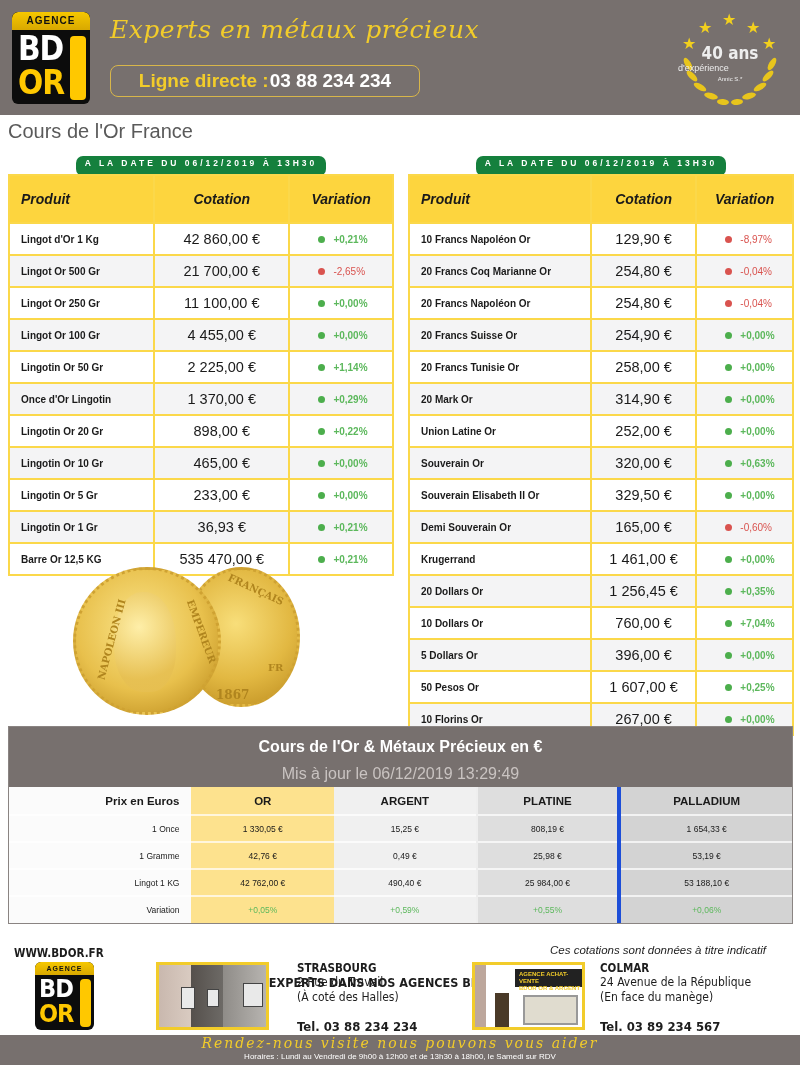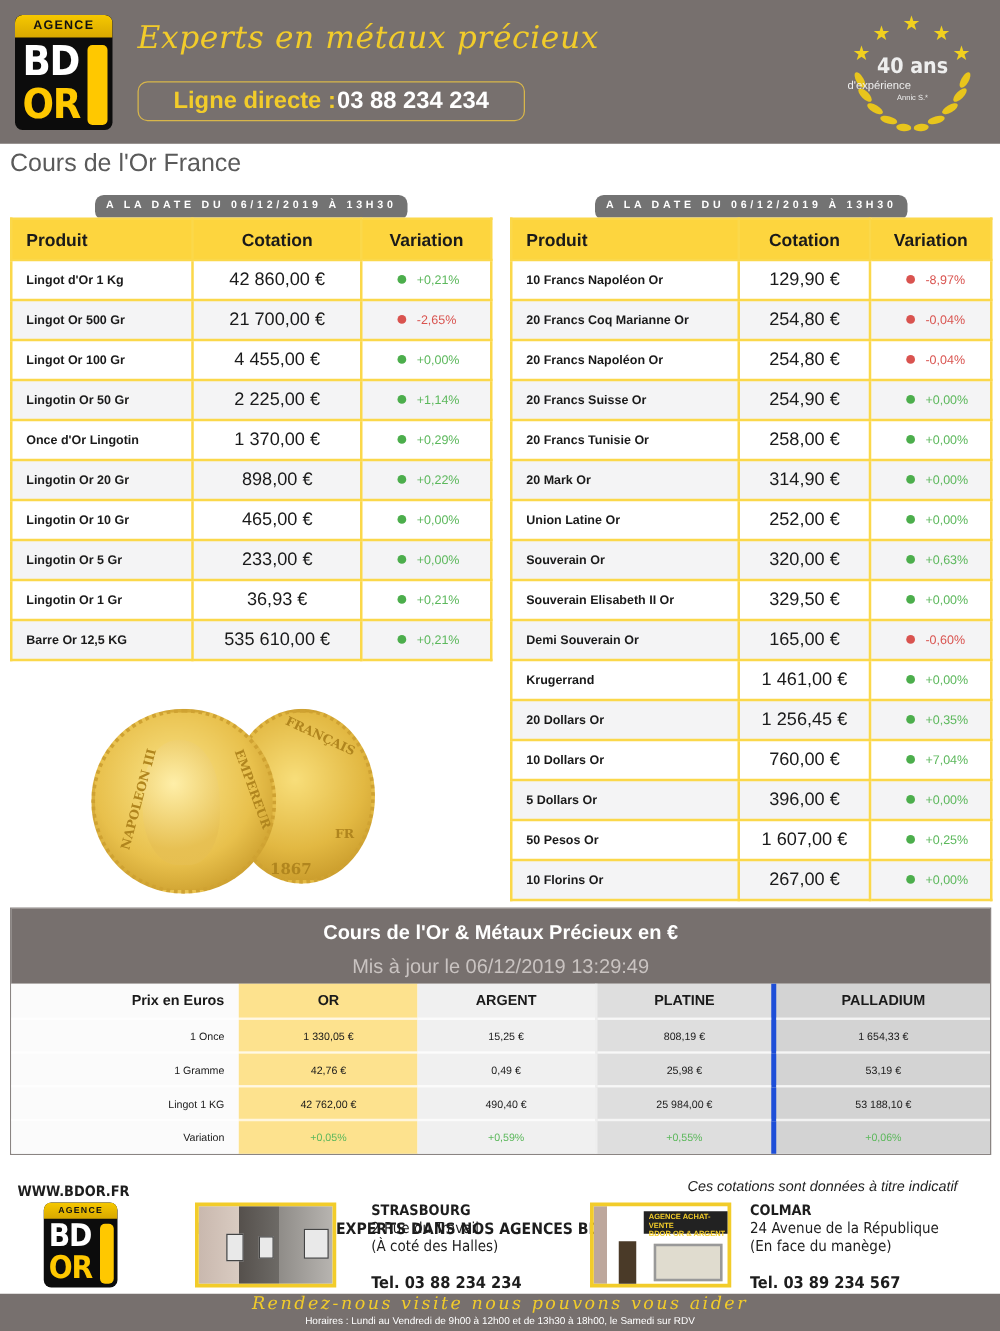--- a/index.html
+++ b/index.html
@@ -29,34 +29,34 @@
   .badge40 { position: absolute; left: 678px; top: 10px; width: 104px; height: 96px; }
   .badge40 .star { position: absolute; color: #f2d01e; font-size: 16px; line-height: 16px; }
   .badge40 .big { position: absolute; left: 0; top: 33px; width: 100%; text-align: center; color: #eeeeee; font-weight: bold; font-size: 17px; font-family: "DejaVu Sans Condensed", "DejaVu Sans", sans-serif; }
   .badge40 .exp { position: absolute; left: 0; top: 53px; width: 100%; text-align: left; color: #eeeeee; font-size: 9px; }
   .badge40 .annic { position: absolute; left: 0; top: 66px; width: 100%; text-align: center; color: #eeeeee; font-size: 6px; }
 
   
   .page-title { position: absolute; left: 8px; top: 120px; font-size: 20px; color: #5a5a5a; font-weight: normal; }
 
   
-  .datepill { position: absolute; height: 20px; background: #737373; color: #ffffff; font-size: 8.5px; letter-spacing: 3px; text-align: center; line-height: 14px; border-radius: 7px; font-weight: bold; }
+  .datepill { position: absolute; height: 20px; background: #15803d; color: #ffffff; font-size: 8.5px; letter-spacing: 3px; text-align: center; line-height: 14px; border-radius: 7px; font-weight: bold; }
 
   
   .ptable { position: absolute; border-collapse: collapse; background: #ffffff; }
   .ptable td, .ptable th { border: 2px solid #fbd84a; }
-  .ptable th { background: #fdd53e; height: 33px; font-size: 14px; font-weight: bold; color: #1a1a1a; }
+  .ptable th { background: #fdd53e; height: 48px; font-size: 14px; font-weight: bold; color: #1a1a1a; font-style: italic; }
   .ptable th.prod { text-align: left; padding-left: 11px; }
   .ptable td { height: 32px; }
   .ptable tr:nth-child(even) td { background: #f4f4f5; }
   .ptable td.prod { font-size: 10px; font-weight: bold; padding-left: 11px; color: #1a1a1a; }
   .ptable td.price { font-size: 14.5px; text-align: center; color: #1a1a1a; }
   .ptable td.var { font-size: 10px; padding-left: 28px; }
   .dot { display: inline-block; width: 7px; height: 7px; border-radius: 50%; margin-right: 8px; vertical-align: middle; }
-  .up { color: #5cb85c; }
+  .up { color: #5cb85c; font-weight: bold; }
   .down { color: #d9534f; }
   .up .dot { background: #4cae4c; }
   .down .dot { background: #d9534f; }
 
   
   .coins { position: absolute; left: 68px; top: 562px; width: 236px; height: 150px; }
   .coin { position: absolute; border-radius: 50%; }
   .coin.back { left: 115px; top: 5px; width: 117px; height: 140px; background: radial-gradient(circle at 45% 40%, #f8de7a, #e2b842 55%, #c89a2a 85%); border: 3px dotted #cfa232; }
   .coin.front { left: 5px; top: 5px; width: 148px; height: 148px; background: radial-gradient(circle at 45% 40%, #fbe58a, #e8c04c 55%, #c69828 85%); border: 3px dotted #cfa232; }
   .coin .head { position: absolute; left: 38px; top: 22px; width: 62px; height: 100px; border-radius: 45% 50% 40% 45%; background: radial-gradient(circle at 40% 35%, #fff1b0, #e6bf52 70%); opacity: 0.8; }
@@ -170,20 +170,25 @@
         <td class="prod">Lingot d'Or 1 Kg</td>
         <td class="price">42 860,00 €</td>
         <td class="var up"><span class="dot"></span><span>+0,21%</span></td>
       </tr>
       <tr>
         <td class="prod">Lingot Or 500 Gr</td>
         <td class="price">21 700,00 €</td>
         <td class="var down"><span class="dot"></span><span>-2,65%</span></td>
       </tr>
       <tr>
+        <td class="prod">Lingot Or 250 Gr</td>
+        <td class="price">11 100,00 €</td>
+        <td class="var up"><span class="dot"></span><span>+0,00%</span></td>
+      </tr>
+      <tr>
         <td class="prod">Lingot Or 100 Gr</td>
         <td class="price">4 455,00 €</td>
         <td class="var up"><span class="dot"></span><span>+0,00%</span></td>
       </tr>
       <tr>
         <td class="prod">Lingotin Or 50 Gr</td>
         <td class="price">2 225,00 €</td>
         <td class="var up"><span class="dot"></span><span>+1,14%</span></td>
       </tr>
       <tr>
@@ -206,21 +211,21 @@
         <td class="price">233,00 €</td>
         <td class="var up"><span class="dot"></span><span>+0,00%</span></td>
       </tr>
       <tr>
         <td class="prod">Lingotin Or 1 Gr</td>
         <td class="price">36,93 €</td>
         <td class="var up"><span class="dot"></span><span>+0,21%</span></td>
       </tr>
       <tr>
         <td class="prod">Barre Or 12,5 KG</td>
-        <td class="price">535 610,00 €</td>
+        <td class="price">535 470,00 €</td>
         <td class="var up"><span class="dot"></span><span>+0,21%</span></td>
       </tr>
     </tbody>
 </table>
 
 <div class="datepill" style="left:476px;top:156px;width:250px">A LA DATE DU 06/12/2019 À 13H30</div>
 <table class="ptable" id="tbl-right" style="left:408px;top:174px;width:386px">
   <colgroup>
       <col style="width:183px">
       <col style="width:106px">

